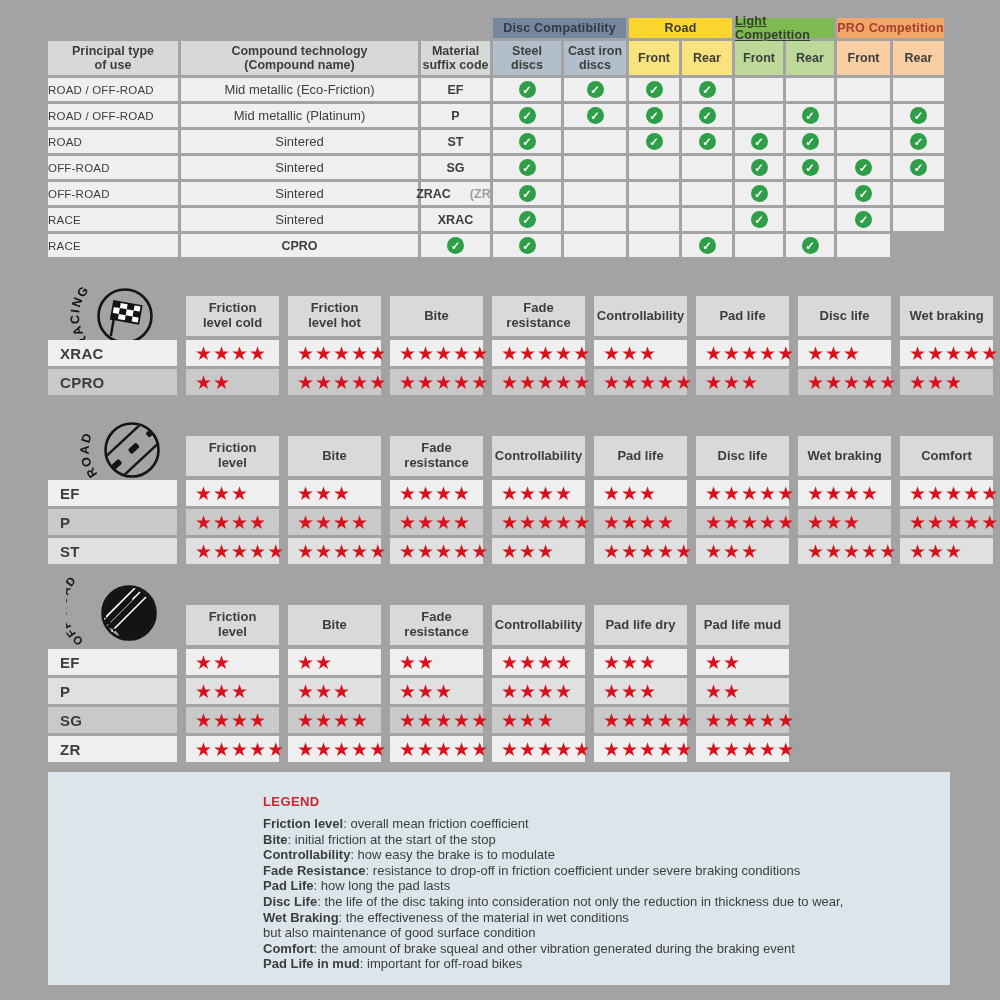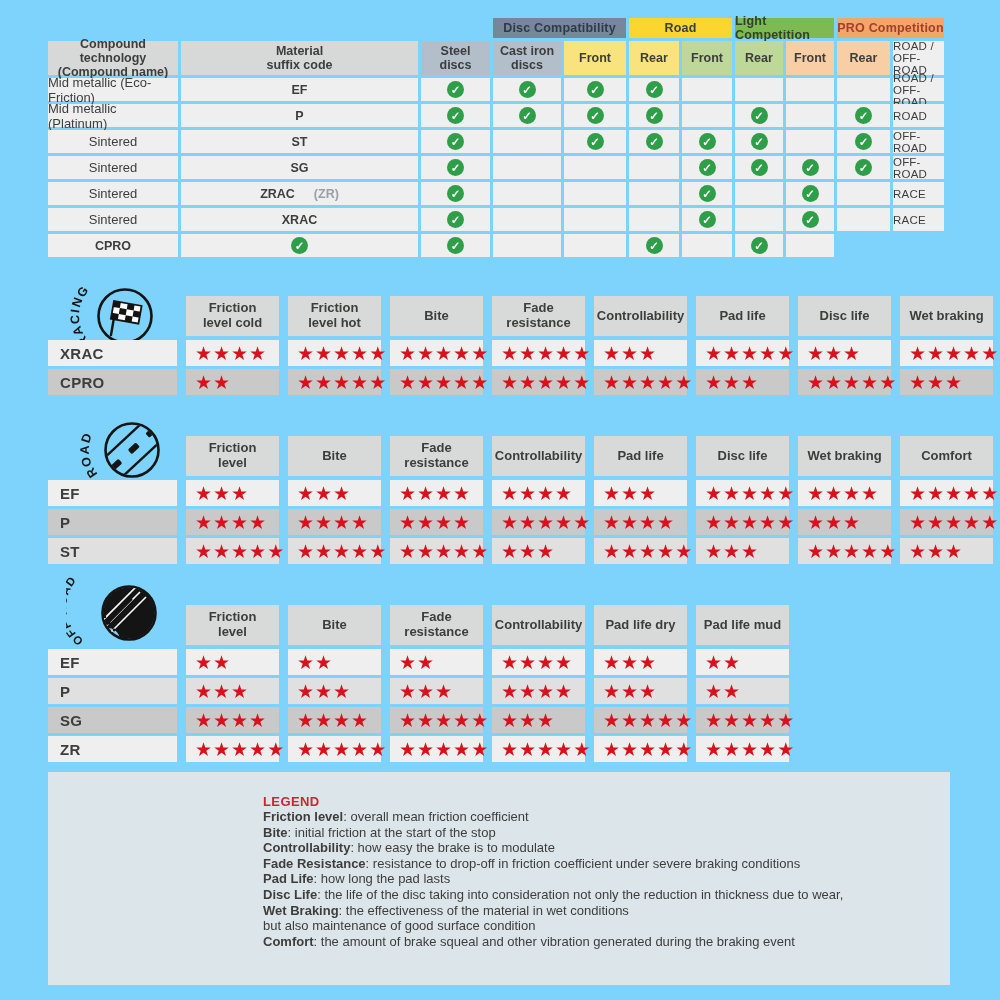--- a/index.html
+++ b/index.html
@@ -1,17 +1,17 @@
 <!DOCTYPE html>
 <html><head>
 <meta charset="utf-8">
 <style>
   html,body{margin:0;padding:0;background:#fff;}
   body{font-family:"Liberation Sans",sans-serif;color:#3d3d3c;}
-  .page{position:relative;width:1000px;height:1000px;background:#7dd3fc;overflow:hidden;}
+  .page{position:relative;width:1000px;height:1000px;background:#a3a3a3;overflow:hidden;}
 
   
   .compat-grid{position:absolute;left:48px;top:18px;display:grid;
     grid-template-columns:130px 237px 69px 68px 62px 50px 50px 48px 48px 53px 51px;
     grid-template-rows:20px 34px;grid-auto-rows:23px;gap:3px;}
   .g-head{display:flex;align-items:center;justify-content:center;
     font-size:12.5px;font-weight:bold;letter-spacing:.2px;}
   .sub-head{display:flex;align-items:center;justify-content:center;text-align:center;
     font-size:12.5px;font-weight:bold;line-height:1.12;white-space:pre-line;background:#d7d8d8;}
   .cell{background:#efeff0;display:flex;align-items:center;justify-content:center;font-size:12.5px;}
@@ -42,35 +42,37 @@
   
   .icon{position:absolute;}
   #racing-icon{left:70px;top:272px;}
   #road-icon{left:74px;top:402px;}
   #offroad-icon{left:66px;top:566px;}
   .icon text{font-family:"Liberation Sans",sans-serif;font-weight:bold;fill:#141414;}
 
   
   #legend{position:absolute;left:48px;top:772px;width:902px;height:213px;background:#dce5ea;}
   .legend-content{padding:22px 30px 0 215px;}
-  #legend-title{color:#cf2430;font-weight:bold;font-size:13px;letter-spacing:.4px;margin-bottom:0;}
+  #legend-title{color:#cf2430;font-weight:bold;font-size:13px;letter-spacing:.4px;margin-bottom:7px;}
   .lg-line{font-size:13px;line-height:15.6px;color:#3d3d3c;}
   .lg-line b{font-weight:bold;}
 </style>
 </head>
 <body>
 
 <div class="page">
 
   <div id="compat-grid" class="compat-grid">
       <div class="spacer" style="grid-column: 1 / span 3;"></div>
       <div class="g-head" style="grid-column: 4 / span 2; background: rgb(118, 135, 155); color: rgb(47, 58, 71);">Disc Compatibility</div>
       <div class="g-head" style="grid-column: 6 / span 2; background: rgb(251, 214, 47); color: rgb(60, 60, 59);">Road</div>
-      <div class="g-head" style="grid-column: 8 / span 2; background: rgb(126, 186, 82); color: rgb(51, 64, 42);">Light Competition</div>
+      <div class="g-head" style="grid-column: 8 / span 2; background: rgb(126, 186, 82); color: rgb(51, 64, 42); text-decoration: underline;">Light Competition</div>
       <div class="g-head" style="grid-column: 10 / span 2; background: rgb(242, 166, 103); color: rgb(166, 61, 47);">PRO Competition</div>
+      <div class="sub-head">Principal type
+of use</div>
       <div class="sub-head">Compound technology
 (Compound name)</div>
       <div class="sub-head">Material
 suffix code</div>
       <div class="sub-head" style="background: rgb(179, 190, 203);">Steel
 discs</div>
       <div class="sub-head" style="background: rgb(179, 190, 203);">Cast iron
 discs</div>
       <div class="sub-head" style="background: rgb(249, 227, 126);">Front</div>
       <div class="sub-head" style="background: rgb(249, 227, 126);">Rear</div>
@@ -558,17 +560,18 @@
       <div id="legend-items">
           <div class="lg-line"><b>Friction level</b><span>: overall mean friction coefficient</span></div>
           <div class="lg-line"><b>Bite</b><span>: initial friction at the start of the stop</span></div>
           <div class="lg-line"><b>Controllability</b><span>: how easy the brake is to modulate</span></div>
           <div class="lg-line"><b>Fade Resistance</b><span>: resistance to drop-off in friction coefficient under severe braking conditions</span></div>
           <div class="lg-line"><b>Pad Life</b><span>: how long the pad lasts</span></div>
           <div class="lg-line"><b>Disc Life</b><span>: the life of the disc taking into consideration not only the reduction in thickness due to wear,</span></div>
           <div class="lg-line"><b>Wet Braking</b><span>: the effectiveness of the material in wet conditions</span></div>
           <div class="lg-line"><span>but also maintenance of good surface condition</span></div>
           <div class="lg-line"><b>Comfort</b><span>: the amount of brake squeal and other vibration generated during the braking event</span></div>
+          <div class="lg-line"><b>Pad Life in mud</b><span>: important for off-road bikes</span></div>
         </div>
     </div>
   </div>
 
 </div>
 
 </body></html>

